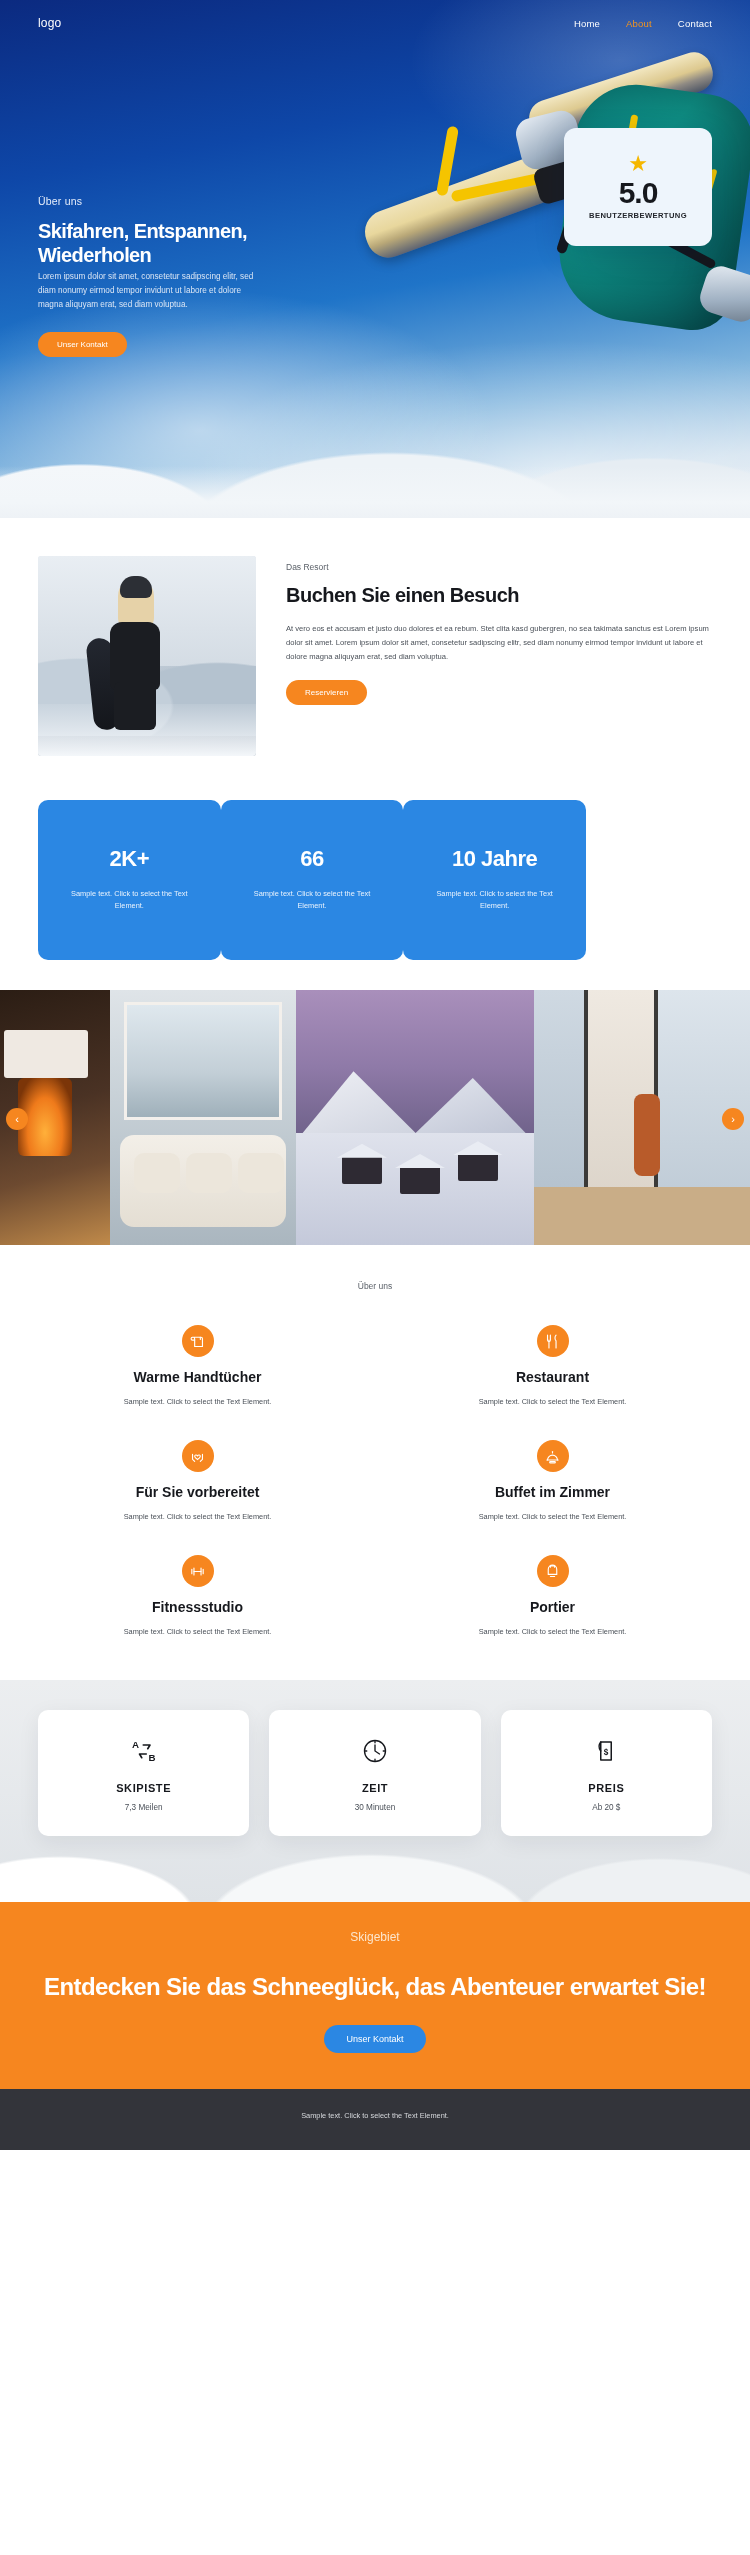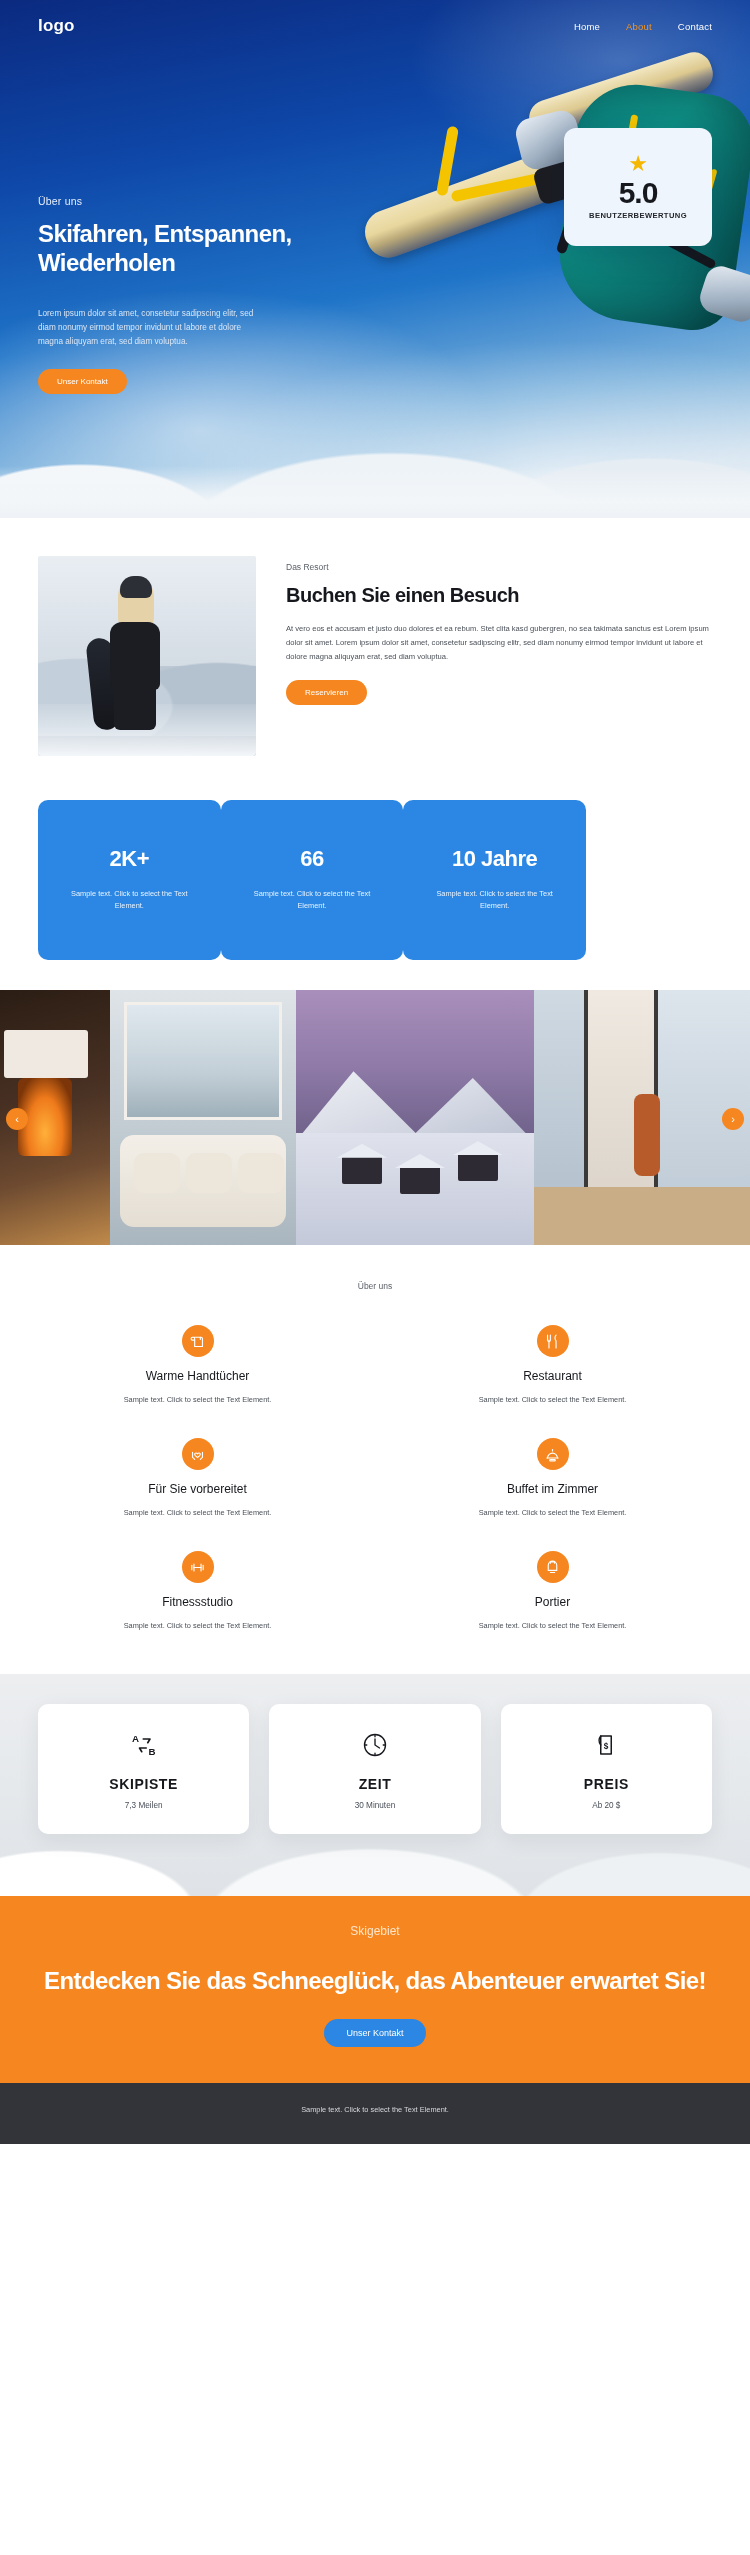--- a/index.html
+++ b/index.html
@@ -74,30 +74,30 @@
     border-radius: 16px;
   }
   .g1 { left: 188px; top: 96px; width: 62px; height: 52px; transform: rotate(-14deg); }
   .g2 { left: 372px; top: 252px; width: 58px; height: 48px; transform: rotate(18deg); }
   .boot { position:absolute; left: 206px; top: 146px; width:46px; height:36px; background:#1b1d22; border-radius:9px; transform: rotate(-16deg); }
   .topbar {
     position: absolute; left: 0; top: 0; width: 750px;
     display: flex; align-items: center; justify-content: space-between;
     padding: 16px 38px 0 38px; z-index: 20;
   }
-  .logo { color: #ffffff; font-size: 17px; letter-spacing: .2px; font-weight: 700; }
+  .logo { color: #ffffff; font-size: 12px; letter-spacing: .2px; font-weight: 400; }
   .nav { display: flex; gap: 26px; align-items: center; padding-left: 16px; }
   .nav a { color: #ffffff; font-size: 9.5px; text-decoration: none; letter-spacing: .2px; }
   .nav a.active { color: #f2941f; }
 
   .hero-copy { position: absolute; left: 38px; top: 195px; width: 310px; z-index: 15; }
   .eyebrow { color: #e7eefb; font-size: 10.5px; margin-bottom: 12px; letter-spacing: .2px; }
   .hero-h1 {
-    color: #ffffff; font-size: 24px; line-height: 1.22; font-weight: 700;
-    letter-spacing: -0.6px; margin-bottom: 29px;
+    color: #ffffff; font-size: 20px; line-height: 1.22; font-weight: 700;
+    letter-spacing: -0.6px; margin-bottom: 2px;
   }
   .hero-p { color: #dbe6f5; font-size: 8.2px; line-height: 1.72; width: 230px; margin-bottom: 20px; }
   .btn {
     display:inline-block; border:none; cursor:pointer; text-decoration:none;
     font-family:"Liberation Sans", sans-serif;
   }
   .btn-orange {
     background:#f6861f; color:#fff; font-size:8px; padding:8px 19px; border-radius:14px;
   }
   .btn-blue {
@@ -205,21 +205,21 @@
   .ben-head { text-align:center; margin-bottom: 34px; }
   .ben-head .sec-eyebrow { margin-bottom: 8px; }
   .ben-h2 { font-size: 21px; font-weight:700; color:#16181d; letter-spacing:-0.5px; }
   .ben-grid { display:grid; grid-template-columns: 1fr 1fr; row-gap: 34px; column-gap: 36px; }
   .ben-item { text-align:center; }
   .ben-icon {
     width: 32px; height: 32px; border-radius: 50%; background:#f6861f;
     display:flex; align-items:center; justify-content:center; margin: 0 auto 12px auto;
   }
   .ben-icon svg { width: 17px; height: 17px; display:block; }
-  .ben-title { font-size: 12px; font-weight:400; color:#16181d; margin-bottom: 12px; }
+  .ben-title { font-size: 14px; font-weight:700; color:#16181d; margin-bottom: 12px; }
   .ben-sub { font-size: 7.4px; color:#4a5058; }
 
   
   .info {
     width:750px; height: 222px; position:relative; overflow:hidden;
     background: linear-gradient(180deg,#eceef0 0%, #e6e9ec 50%, #dfe3e7 100%);
     padding: 30px 38px;
   }
   .info-mtn {
     position:absolute; left:-30px; right:-30px; bottom:0; height: 120px;
@@ -227,21 +227,21 @@
       radial-gradient(ellipse 230px 110px at 90px 140px, #ffffff 0%, #ffffff 58%, rgba(255,255,255,0) 60%),
       radial-gradient(ellipse 280px 130px at 400px 150px, #f6f8f9 0%, #f6f8f9 58%, rgba(246,248,249,0) 60%),
       radial-gradient(ellipse 240px 115px at 690px 145px, #eef1f3 0%, #eef1f3 58%, rgba(238,241,243,0) 60%);
   }
   .info-row { position:relative; display:flex; gap: 20px; z-index:3; }
   .info-card {
     flex:1; background:#fff; border-radius:10px; padding: 26px 14px 24px 14px; text-align:center;
     box-shadow: 0 6px 22px rgba(20,30,45,0.07);
   }
   .info-card svg { width: 30px; height: 30px; display:block; margin: 0 auto 16px auto; }
-  .info-title { font-size: 14px; font-weight:700; color:#16181d; letter-spacing:.6px; margin-bottom: 9px; }
+  .info-title { font-size: 11px; font-weight:700; color:#16181d; letter-spacing:.6px; margin-bottom: 9px; }
   .info-val { font-size: 8.2px; color:#4a5058; }
 
   
   .cta { width:750px; background:#f6861f; padding: 28px 38px 36px 38px; text-align:center; }
   .cta-eyebrow { font-size: 12px; color: #fde5cb; margin-bottom: 28px; }
   .cta-h2 { font-size: 24px; font-weight:700; color:#fff; line-height:1.28; letter-spacing:-0.6px; margin-bottom: 22px; }
 
   
   .footer { width:750px; background:#33343a; padding: 22px 38px 30px 38px; text-align:center; }
   .footer-text { font-size: 7.4px; color:#d6d8dc; }

